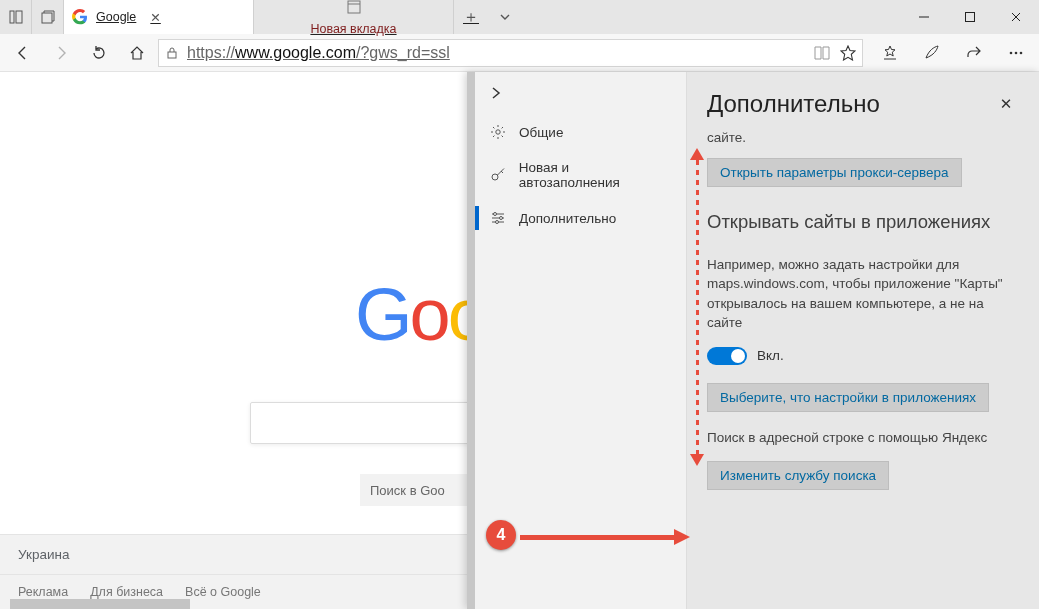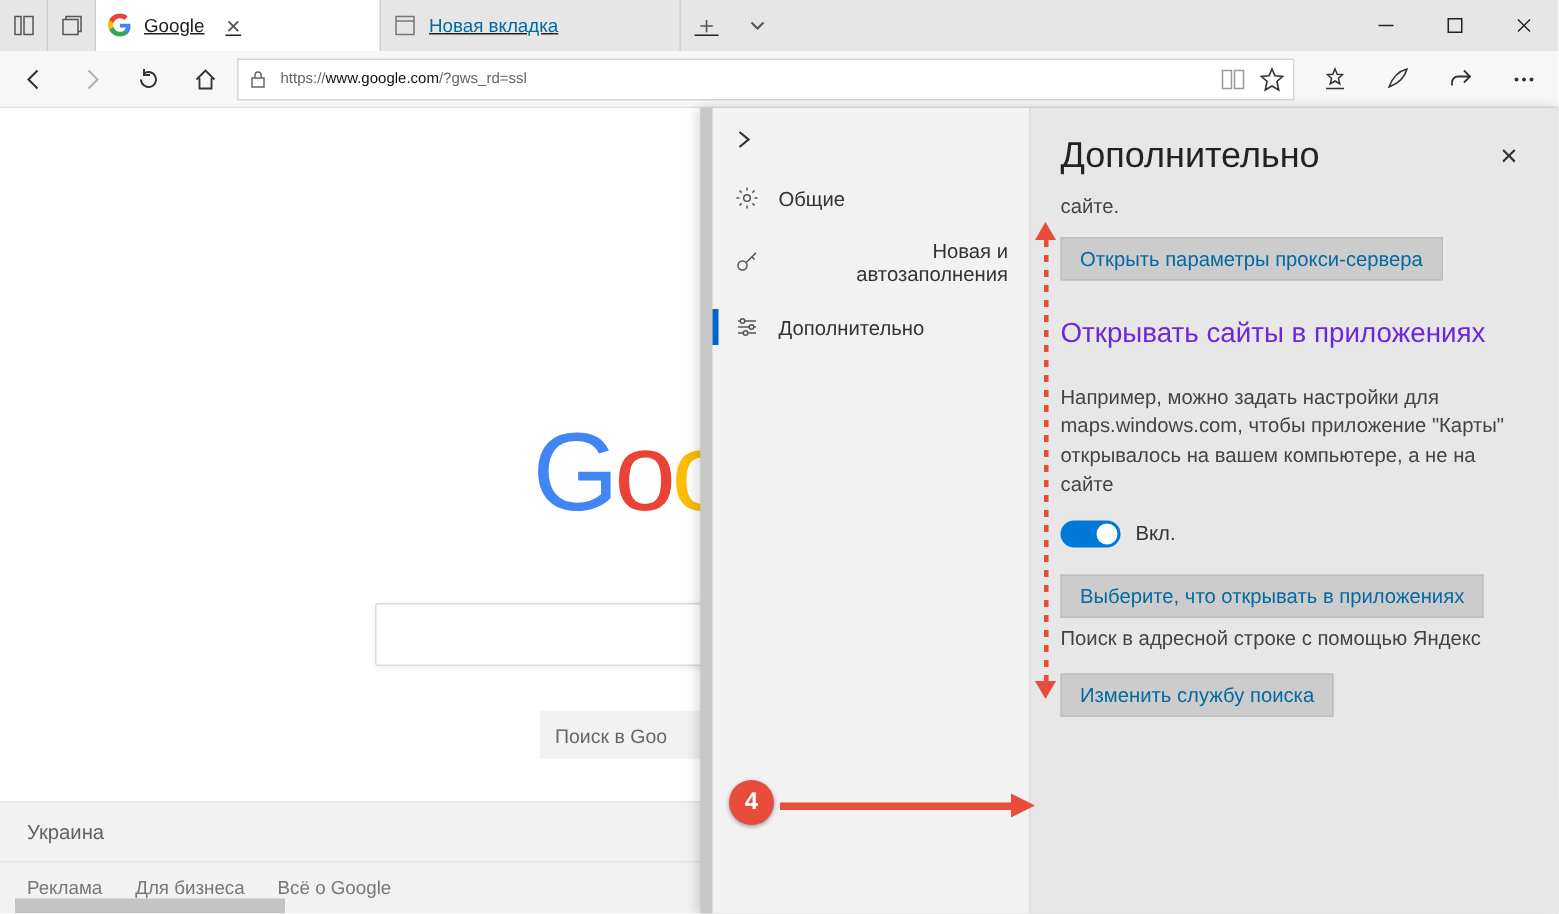--- a/index.html
+++ b/index.html
@@ -3,34 +3,34 @@
 <meta charset="utf-8">
 <style>
 * { margin: 0; padding: 0; box-sizing: border-box; font-family: "Segoe UI", Tahoma, sans-serif; }
 body { width: 1039px; height: 609px; background: #fff; overflow: hidden; position: relative; color: #222; }
 
 
 .titlebar { height: 34px; display: flex; align-items: stretch; background: #e6e6e6; text-decoration: underline; }
 .titlebar .tab-groups-btn, .titlebar .tab-groups-btn2 { width: 32px; display:flex; align-items:center; justify-content:center; color:#555; border-right:1px solid #d0d0d0;}
 .tab { display:flex; align-items:center; padding:0 8px; gap:8px; font-size:12.5px; border-right:1px solid #d0d0d0; }
 .tab.active { background:#fff; }
-.tab.inactive { background:#e6e6e6; color:#0369a1; }
+.tab.inactive { background:#e6e6e6; color:#7f1d1d;flex-direction:column; }
 .tab .ico { width:16px; height:16px; display:inline-flex; align-items:center; justify-content:center; }
 .tab .close { margin-left:6px; color:#555; }
 .newtab-btn { width:34px; display:flex; align-items:center; justify-content:center; color:#555; }
 .titlebar .spacer { flex:1; }
 .wincontrols { display:flex; }
 .winbtn { width:46px; display:flex; align-items:center; justify-content:center; color:#333; }
 
 
 .toolbar { height:38px; display:flex; align-items:center; gap:4px; padding:0 6px; border-bottom:1px solid #e3e3e3; background:#f7f7f7; }
 .toolbtn { width:34px; height:34px; display:flex; align-items:center; justify-content:center; color:#555; border-radius:2px; }
 .urlbox { flex:1; height:28px; display:flex; align-items:center; border:1px solid #d6d6d6; background:#fff; padding:0 6px; gap:8px; }
 .urlbox .lock { color:#777; display:flex; }
-.url { flex:1; font-size:10px; color:#666; display:flex; }
+.url { flex:1; font-size:16px; color:#666; display:flex;text-decoration:underline; }
 .url .dark { color:#111; }
 .urlbox .right-icons { display:flex; gap:10px; color:#555; align-items:center; }
 .rbtns { display:flex; gap:8px; padding-left:6px; }
 
 
 .content { position:relative; height:537px; background:#fff; }
 .logo { position:absolute; left:355px; top:200px; font-size:74px; font-weight:500; letter-spacing:-3px; }
 .logo .b { color:#4285F4; } .logo .r { color:#EA4335; } .logo .y { color:#FBBC05; }
 .searchbox { position:absolute; left:250px; top:330px; width:560px; height:42px; border:1px solid #dcdcdc; border-radius:2px; box-shadow:0 1px 4px rgba(0,0,0,0.08); }
 .search-button-bar { position:absolute; left:360px; top:402px; width:120px; height:32px; background:#f2f2f2; display:flex; align-items:center; padding:0 10px; font-size:13px; color:#666; }
@@ -38,33 +38,33 @@
 .footer-top { padding:12px 18px; font-size:13.5px; color:#5f6368; border-top:1px solid #e4e4e4; border-bottom:1px solid #e4e4e4; }
 .footer-links { display:flex; gap:22px; padding:10px 18px; font-size:12.5px; color:#777; }
 .fscroll { position:absolute; left:10px; bottom:0; width:180px; height:10px; background:#c4c4c4; }
 
 
 .flyout { position:absolute; top:72px; right:0; bottom:0; width:572px; display:flex; box-shadow:-2px 0 8px rgba(0,0,0,0.18); background:#c7c7c7; }
 .flyout-scroll { width:8px; background:#c7c7c7; }
 
 .settings-nav { width:212px; background:#f2f2f2; display:flex; flex-direction:column; border-right:1px solid #ddd; }
 .nav-back { height:42px; display:flex; align-items:center; padding-left:14px; color:#333; }
-.nav-item { display:flex; align-items:center; gap:12px; padding:10px 14px; font-size:13.5px; color:#333;text-align:right; }
+.nav-item { display:flex; align-items:center; gap:12px; padding:10px 14px; font-size:13.5px; color:#333; }
 .nav-item .nico { width:18px; color:#555; display:flex; justify-content:center; }
 .nav-item.selected { position:relative; }
 .nav-item.selected::before { content:""; position:absolute; left:0; top:6px; bottom:6px; width:4px; background:#0066cc; }
 
 .settings-pane { flex:1; background:#e7e7e7; padding:18px 18px 18px 20px; overflow:hidden; position:relative; }
 .pane-header { display:flex; align-items:center; margin-bottom:8px; }
 .pane-title { font-size:24px; font-weight:400; color:#222; flex:1; }
 .close-pane { width:30px; text-align:center; color:#333; font-size:15px; cursor:pointer; }
 .pane-section { margin-top:10px; }
 .pane-text { font-size:13.5px; color:#444; line-height:1.45; }
 .pane-btn { display:inline-block; background:#ccc; border:1px solid #bdbdbd; padding:6px 12px; font-size:13.5px; color:#0369a1; margin-top:10px; cursor:pointer; }
-.pane-h { font-size:18.5px; color:#6d28d9; margin-top:24px; font-weight:400; }
+.pane-h { font-size:18.5px; color:#404040; margin-top:24px; font-weight:400; }
 .toggle-row { display:flex; align-items:center; gap:10px; margin-top:14px; }
 .toggle { width:40px; height:18px; border-radius:10px; background:#0078d7; position:relative; }
 .toggle::after { content:""; position:absolute; right:2px; top:2px; width:14px; height:14px; background:#fff; border-radius:50%; }
 .toggle-label { font-size:13.5px; color:#333; }
 
 .annot4 { position:absolute; left:486px; top:508px; width:220px; pointer-events:none; }
 .badge4 { width:30px; height:30px; border-radius:50%; background:#e74c3c; box-shadow:0 1px 3px rgba(0,0,0,.4); color:#fff; display:flex; align-items:center; justify-content:center; font-weight:600; font-size:16px; position:absolute; left:0; top:12px; }
 .arrow4 { position:absolute; left:34px; top:24px; width:170px; height:10px; }
 .arrow4 .line { position:absolute; left:0; top:3px; right:14px; height:5px; background:#e74c3c; }
 .arrow4 .head { position:absolute; right:0; top:-3px; width:0; height:0; border-left:16px solid #e74c3c; border-top:8px solid transparent; border-bottom:8px solid transparent; }
@@ -282,23 +282,23 @@
       <div class="pane-text">сайте.</div>
       <div class="pane-btn"><span>Открыть параметры прокси-сервера</span></div>
     </div>
 
     <div class="pane-h">Открывать сайты в приложениях</div>
     <div class="pane-text" style="margin-top:22px">Например, можно задать настройки для maps.windows.com, чтобы приложение "Карты" открывалось на  вашем компьютере, а не на сайте</div>
     <div class="toggle-row">
       <div class="toggle"></div>
       <div class="toggle-label">Вкл.</div>
     </div>
-    <div class="pane-btn" style="margin-top:18px"><span>Выберите, что открывать в приложениях</span></div>
-
-    <div class="pane-text" style="margin-top:4px">Поиск в адресной строке с помощью Яндекс</div>
+    <div class="pane-btn" style="margin-top:18px"><span>Выберите, что настройки в приложениях</span></div>
+
+    <div class="pane-text" style="margin-top:16px">Поиск в адресной строке с помощью Яндекс</div>
     <div class="pane-btn" style="margin-top:14px"><span>Изменить службу поиска</span></div>
   </div>
 </div>
 
 <div class="dotted-arrow">
   <div class="dot-head-up"></div>
   <div class="dot-body"></div>
   <div class="dot-head-down"></div>
 </div>
 

